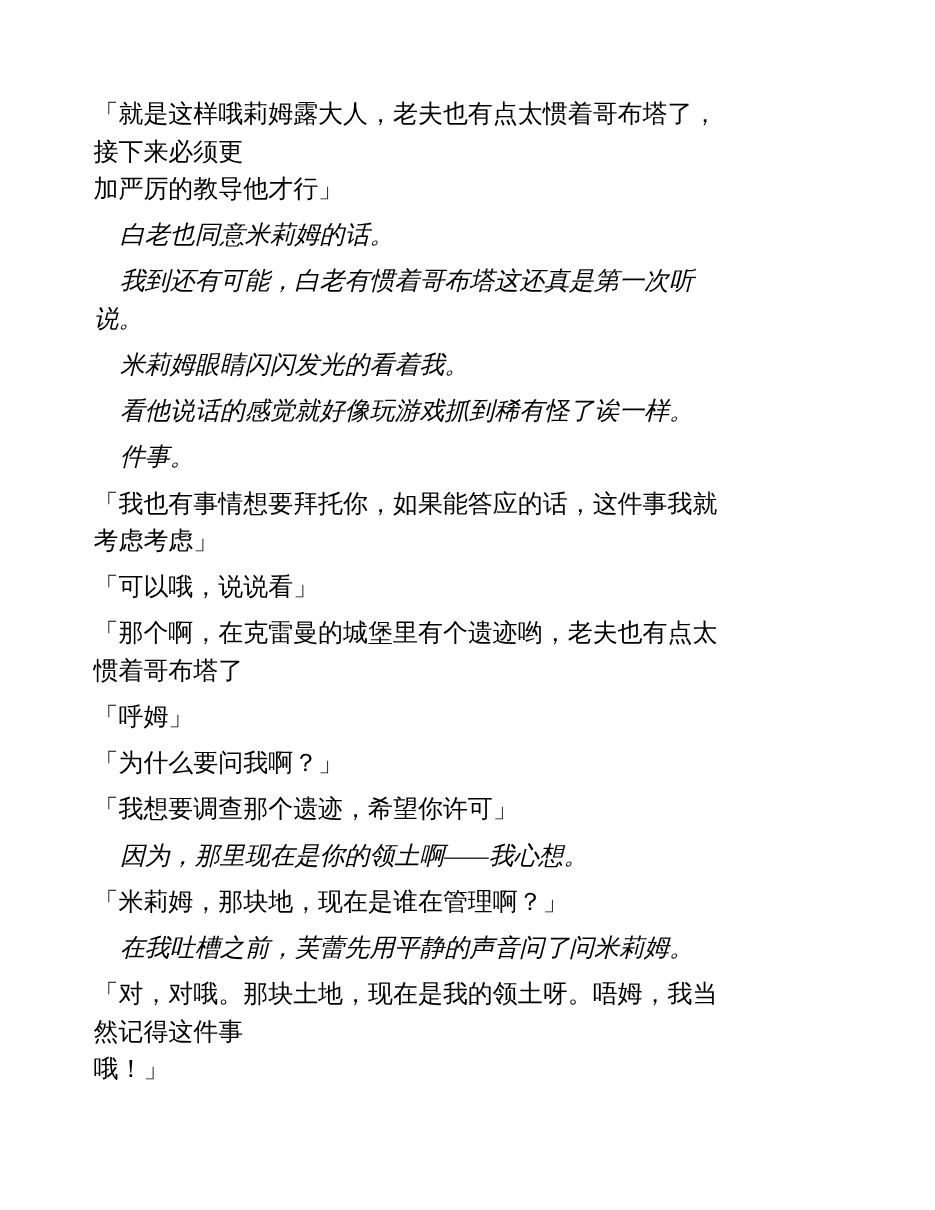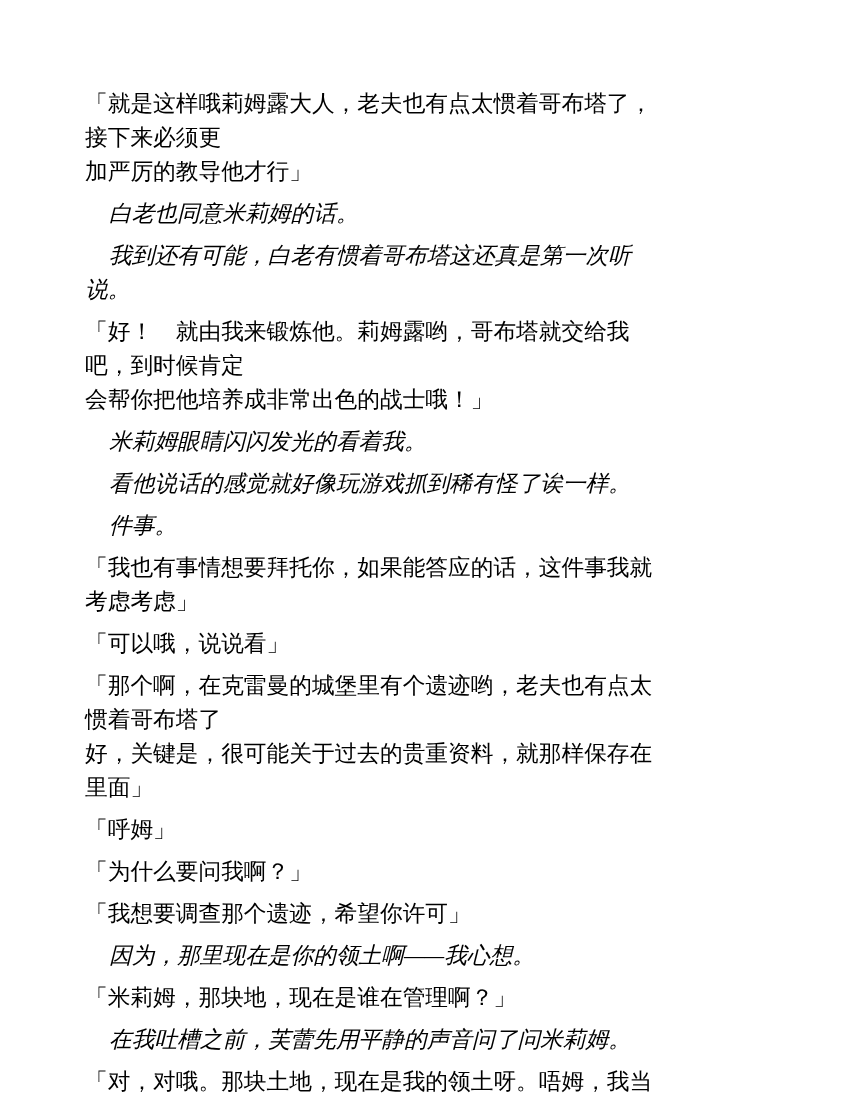--- a/index.html
+++ b/index.html
@@ -53,24 +53,20 @@
   </p>
 
   <p class="para narration">
     <span class="line">白老也同意米莉姆的话。</span>
   </p>
 
   <p class="para narration">
     <span class="line">我到还有可能，白老有惯着哥布塔这还真是第一次听说。</span>
   </p>
 
-  <p class="para dialogue">
-    <span class="line">「好！　就由我来锻炼他。莉姆露哟，哥布塔就交给我吧，到时候肯定</span>
-    <span class="line">会帮你把他培养成非常出色的战士哦！」</span>
-  </p>
 
   <p class="para narration">
     <span class="line">米莉姆眼睛闪闪发光的看着我。</span>
   </p>
 
   <p class="para narration">
     <span class="line">看他说话的感觉就好像玩游戏抓到稀有怪了诶一样。</span>
   </p>
 
   <p class="para narration">
@@ -80,21 +76,20 @@
   <p class="para dialogue">
     <span class="line">「我也有事情想要拜托你，如果能答应的话，这件事我就考虑考虑」</span>
   </p>
 
   <p class="para dialogue">
     <span class="line">「可以哦，说说看」</span>
   </p>
 
   <p class="para dialogue">
     <span class="line">「那个啊，在克雷曼的城堡里有个遗迹哟，老夫也有点太惯着哥布塔了</span>
-    <span class="line">好，关键是，很可能关于过去的贵重资料，就那样保存在里面」</span>
   </p>
 
   <p class="para dialogue">
     <span class="line">「呼姆」</span>
   </p>
 
   <p class="para dialogue">
     <span class="line">「为什么要问我啊？」</span>
   </p>
 

